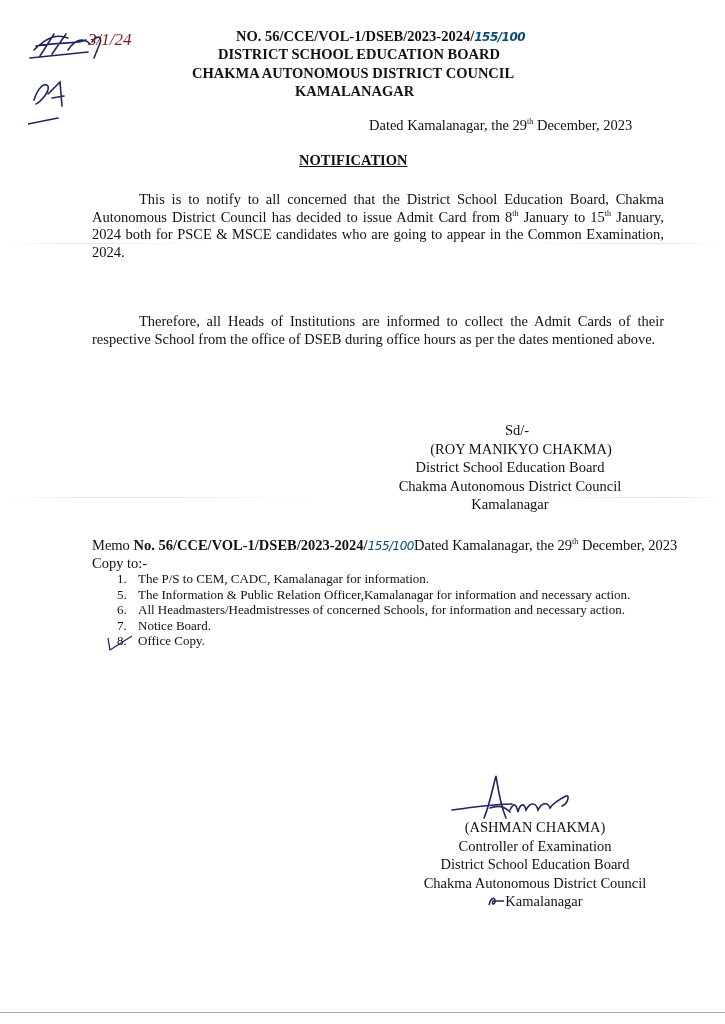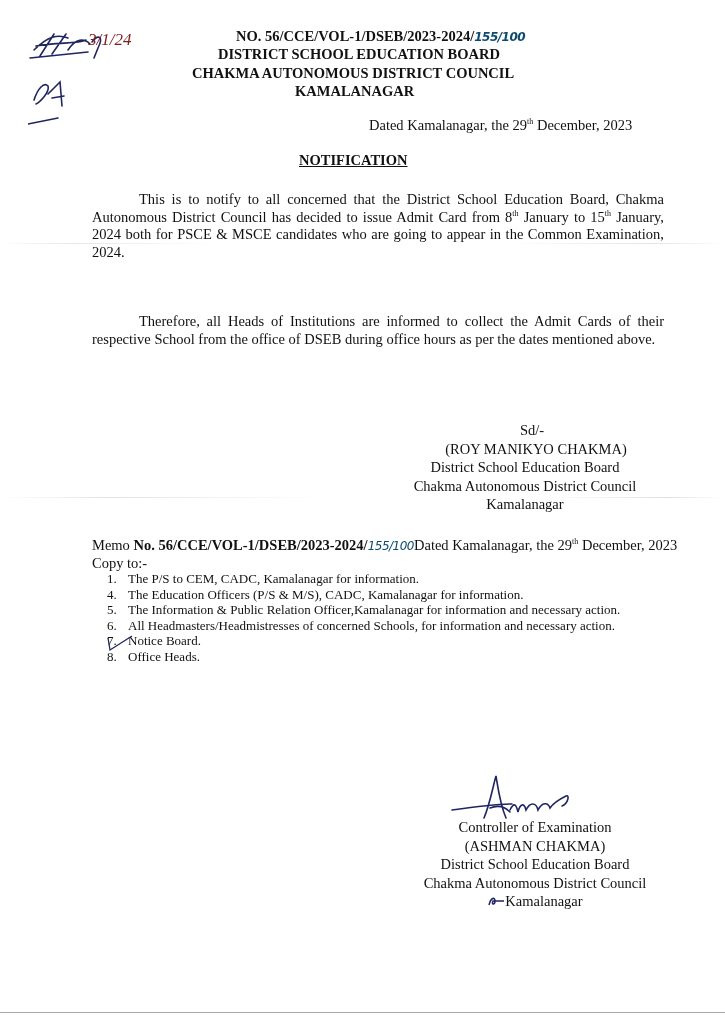--- a/index.html
+++ b/index.html
@@ -20,27 +20,27 @@
     #dated { left: 369px; top: 119px - 0px; top: 117px; font-size: 14.5px; white-space: nowrap; }
 
     #title { left: 299px; top: 152px; font-size: 14.5px; font-weight: bold; text-decoration: underline; }
 
     .para { left: 92px; width: 572px; font-size: 14.5px; line-height: 17.5px; text-align: justify; }
     .para .indent { display: inline-block; width: 47px; }
     #para-1 { top: 191px; }
     #para-2 { top: 300px; margin-top: 13px; }
 
     .sig-block { text-align: center; font-size: 14.5px; line-height: 18.5px; }
-    #sig1 { left: 380px; top: 421px; width: 290px; }
+    #sig1 { left: 365px; top: 421px; width: 290px; }
     #sig1 .l0 { padding-left: 14px; }
     #sig1 .l1 { padding-left: 22px; }
 
     #memo { left: 92px; top: 537px; font-size: 14.5px; white-space: nowrap; }
     #copy-to { left: 92px; top: 555px; font-size: 14.5px; }
-    #copy-list { left: 107px; top: 571px; font-size: 13px; line-height: 15.6px; margin: 0; padding: 0; list-style: none; }
+    #copy-list { left: 117px; top: 571px; font-size: 13px; line-height: 15.6px; margin: 0; padding: 0; list-style: none; }
     #copy-list li { white-space: nowrap; }
     #copy-list .num { display: inline-block; width: 21px; }
 
     #sig2 { left: 390px; top: 818px; width: 290px; }
 
     .rule { height: 1px; background: #bdbdbd; }
     #scan-line-1 { left: 0; top: 243px; width: 725px; background: linear-gradient(90deg,#fff 0,#e6e6e6 10%,#fff 30%,#fff 70%,#e3e3e3 90%,#fff 100%); }
     #scan-line-2 { left: 0; top: 497px; width: 725px; background: linear-gradient(90deg,#fff 0,#e3e3e3 15%,#fff 45%,#fff 75%,#e0e0e0 92%,#fff 100%); }
     #page-edge { left: 0; top: 1012px; width: 725px; background: #a9a9a9; }
   </style>
@@ -85,42 +85,41 @@
 
 <div id="scan-line-2" class="abs rule"></div>
 
 <div id="memo" class="abs">
   <span>Memo </span><span class="bold">No. 56/CCE/VOL-1/DSEB/2023-2024/</span><span class="red">155/100</span><span>Dated Kamalanagar, the 29</span><sup>th</sup><span> December, 2023</span>
 </div>
 <div id="copy-to" class="abs">Copy to:-</div>
 
 <ul id="copy-list" class="abs">
     <li><span class="num">1.</span><span>The P/S to CEM, CADC, Kamalanagar for information.</span></li>
-    <li><span class="num">4.</span><span>The Education Officers (P/S &amp; M/S), CADC, Kamalanagar for information.</span></li>
     <li><span class="num">5.</span><span>The Information &amp; Public Relation Officer,Kamalanagar for information and necessary action.</span></li>
     <li><span class="num">6.</span><span>All Headmasters/Headmistresses of concerned Schools, for information and necessary action.</span></li>
     <li><span class="num">7.</span><span>Notice Board.</span></li>
-    <li><span class="num">8.</span><span>Office Heads.</span></li>
+    <li><span class="num">8.</span><span>Office Copy.</span></li>
   </ul>
 
 <svg class="abs" style="left:104px;top:634px" width="32" height="18" viewBox="0 0 32 18">
   <path d="M4 4 L 6 16 L 28 2" fill="none" stroke="#1f2560" stroke-width="1.3"></path>
 </svg>
 
 <svg class="abs" style="left:450px;top:774px" width="150" height="50" viewBox="0 0 150 50">
   <g fill="none" stroke="#1f2560" stroke-width="1.6" stroke-linecap="round">
     <path d="M2 36 C 30 32, 50 30, 62 30"></path>
     <path d="M34 44 C 40 30, 44 8, 46 2 C 48 14, 50 30, 56 44 M40 34 C 50 30, 56 34, 60 38"></path>
     <path d="M60 36 C 64 28, 66 30, 68 38 C 70 30, 74 28, 76 36 C 80 28, 86 28, 88 36 C 92 28, 98 28, 100 34 C 104 28, 112 24, 116 22 C 120 20, 118 30, 112 32"></path>
   </g>
 </svg>
 
 <div id="sig2" class="abs sig-block">
+  <div>(ASHMAN CHAKMA)</div>
   <div>Controller of Examination</div>
-  <div>(ASHMAN CHAKMA)</div>
   <div>District School Education Board</div>
   <div>Chakma Autonomous District Council</div>
   <div><svg width="18" height="12" viewBox="0 0 18 12" style="vertical-align:-1px">
         <path d="M2 10 C 4 2, 8 2, 8 6 C 8 10, 4 10, 6 6 L 17 6" fill="none" stroke="#1f2560" stroke-width="1.5"></path>
       </svg><span>Kamalanagar</span></div>
 </div>
 
 <div id="page-edge" class="abs rule"></div>
 
 </body></html>

